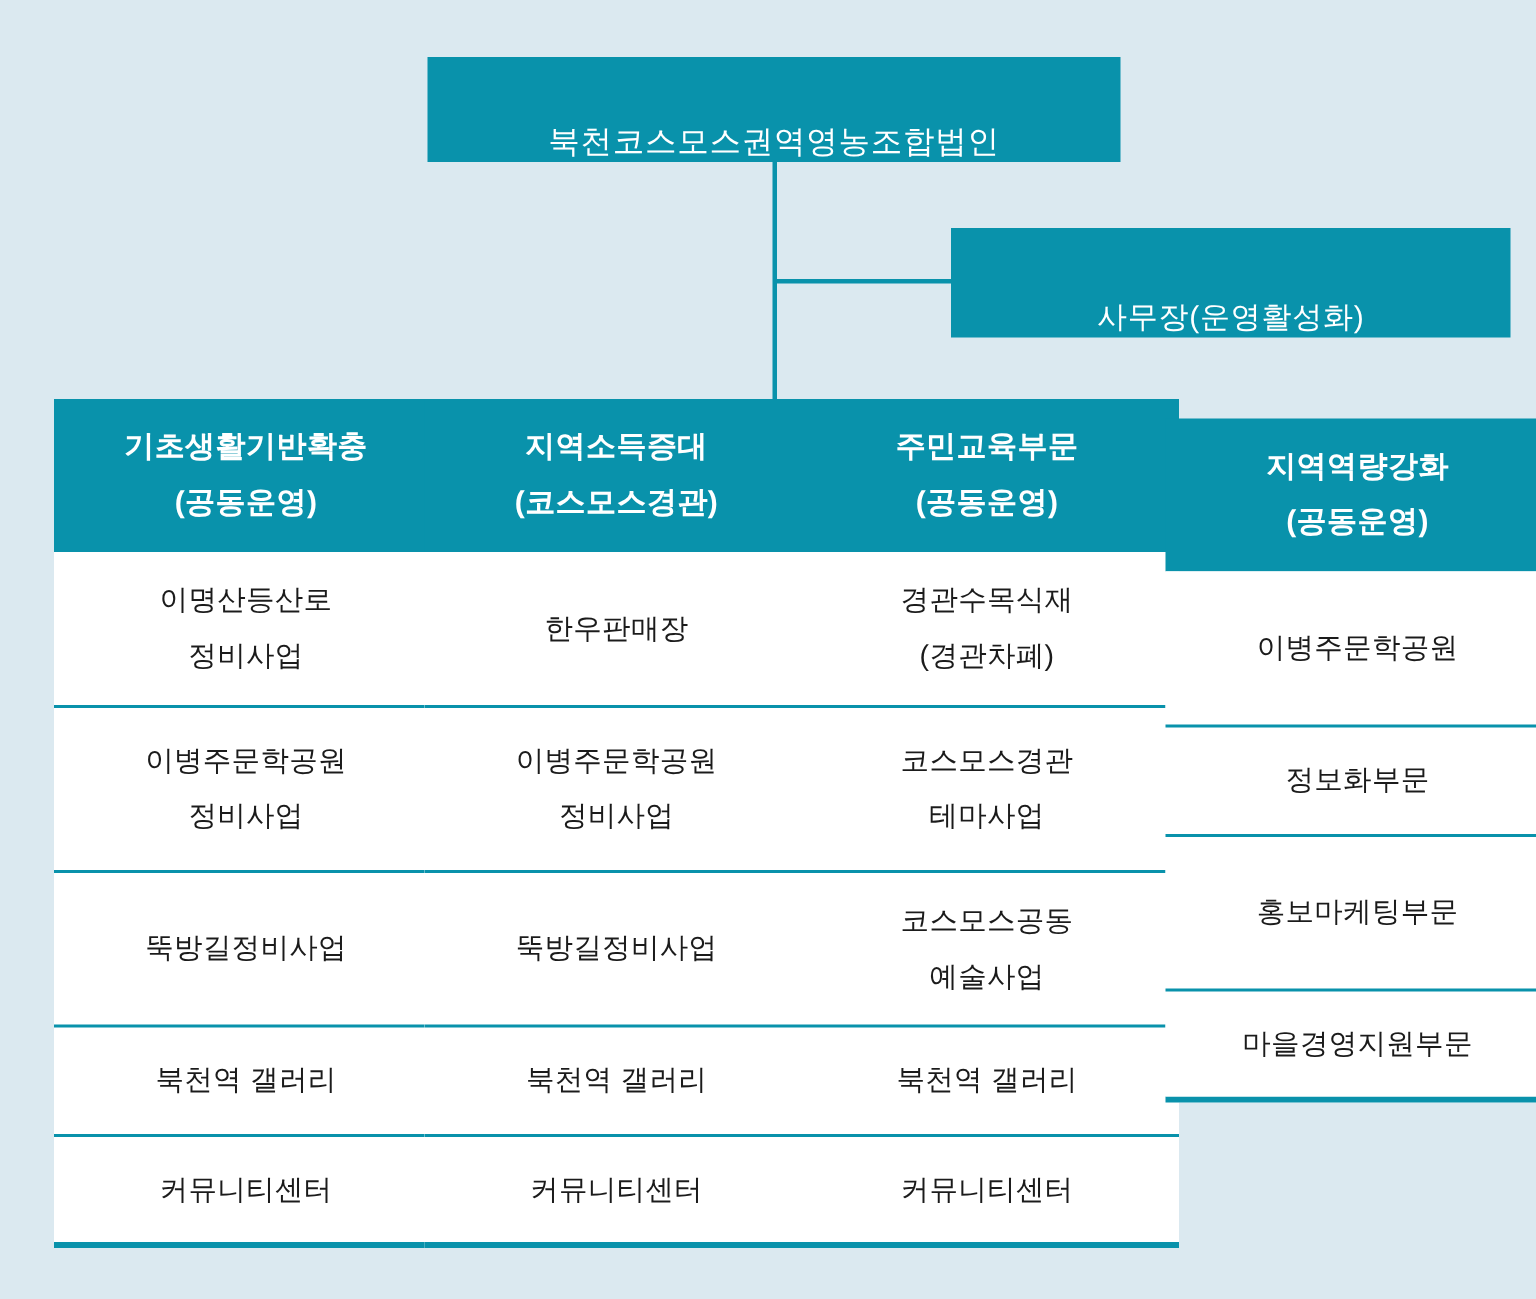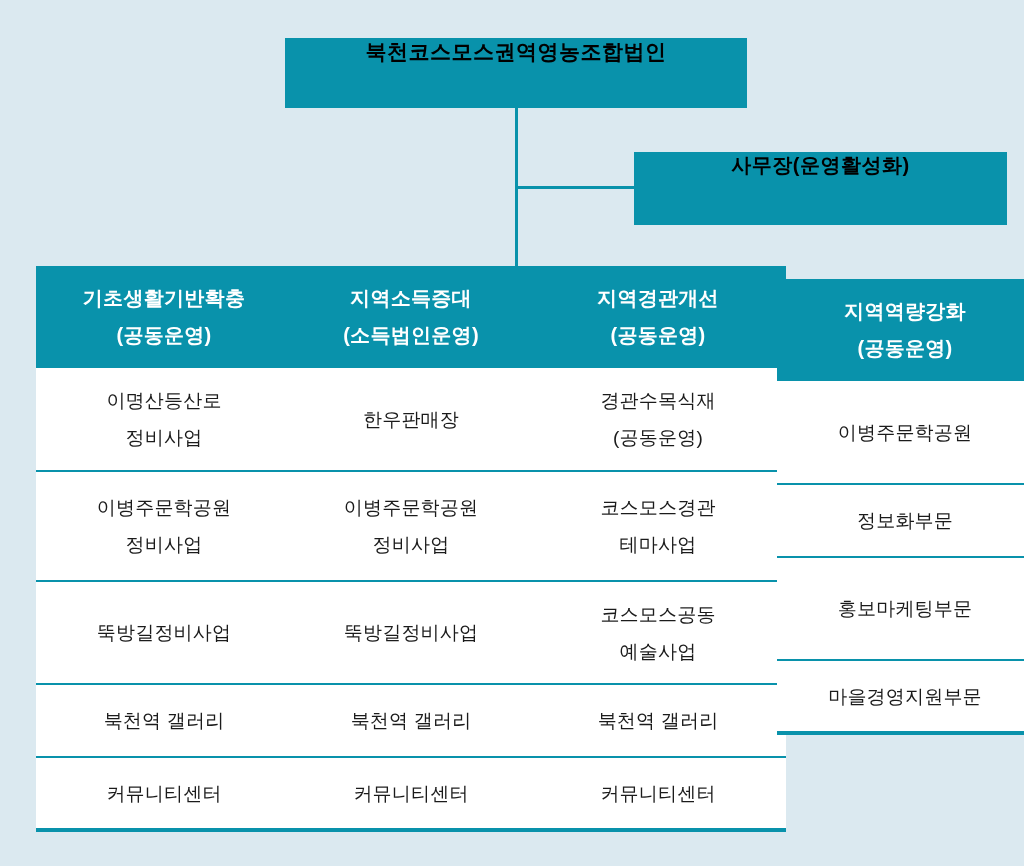--- a/index.html
+++ b/index.html
@@ -31,26 +31,26 @@
     width: 120px; height: 3px;
   }
   .h-columns {
     left: 146px; top: 316px;
     width: 741px; height: 3px;
   }
   
   .teal-box {
     position: absolute;
     background: #0992ab;
-    color: #000000;
+    color: #ffffff;
     display: flex;
-    align-items: flex-start;
+    align-items: flex-end;
     justify-content: center;
     text-align: center;
-    font-weight: bold;
+    font-weight: normal;
   }
   .root-box {
     left: 285px; top: 38px;
     width: 462px; height: 70px;
     font-size: 21px;
     letter-spacing: 0.5px;
   }
   .secretary-box {
     left: 634px; top: 152px;
     width: 373px; height: 73px;
@@ -134,37 +134,37 @@
       <div class="org-cell r2">이병주문학공원
 정비사업</div>
       <div class="org-cell r3">뚝방길정비사업</div>
       <div class="org-cell r4">북천역 갤러리</div>
       <div class="org-cell r5">커뮤니티센터</div>
     </div>
   </div>
 
   <div class="column col-2">
     <div class="column-header">지역소득증대
-(소득법인운영)</div>
+(코스모스경관)</div>
     <div class="column-list">
       <div class="org-cell r1">한우판매장</div>
       <div class="org-cell r2">이병주문학공원
 정비사업</div>
       <div class="org-cell r3">뚝방길정비사업</div>
       <div class="org-cell r4">북천역 갤러리</div>
       <div class="org-cell r5">커뮤니티센터</div>
     </div>
   </div>
 
   <div class="column col-3">
-    <div class="column-header">지역경관개선
+    <div class="column-header">주민교육부문
 (공동운영)</div>
     <div class="column-list">
       <div class="org-cell r1">경관수목식재
-(공동운영)</div>
+(경관차폐)</div>
       <div class="org-cell r2">코스모스경관
 테마사업</div>
       <div class="org-cell r3">코스모스공동
 예술사업</div>
       <div class="org-cell r4">북천역 갤러리</div>
       <div class="org-cell r5">커뮤니티센터</div>
     </div>
   </div>
 
   <div class="column col-4">

